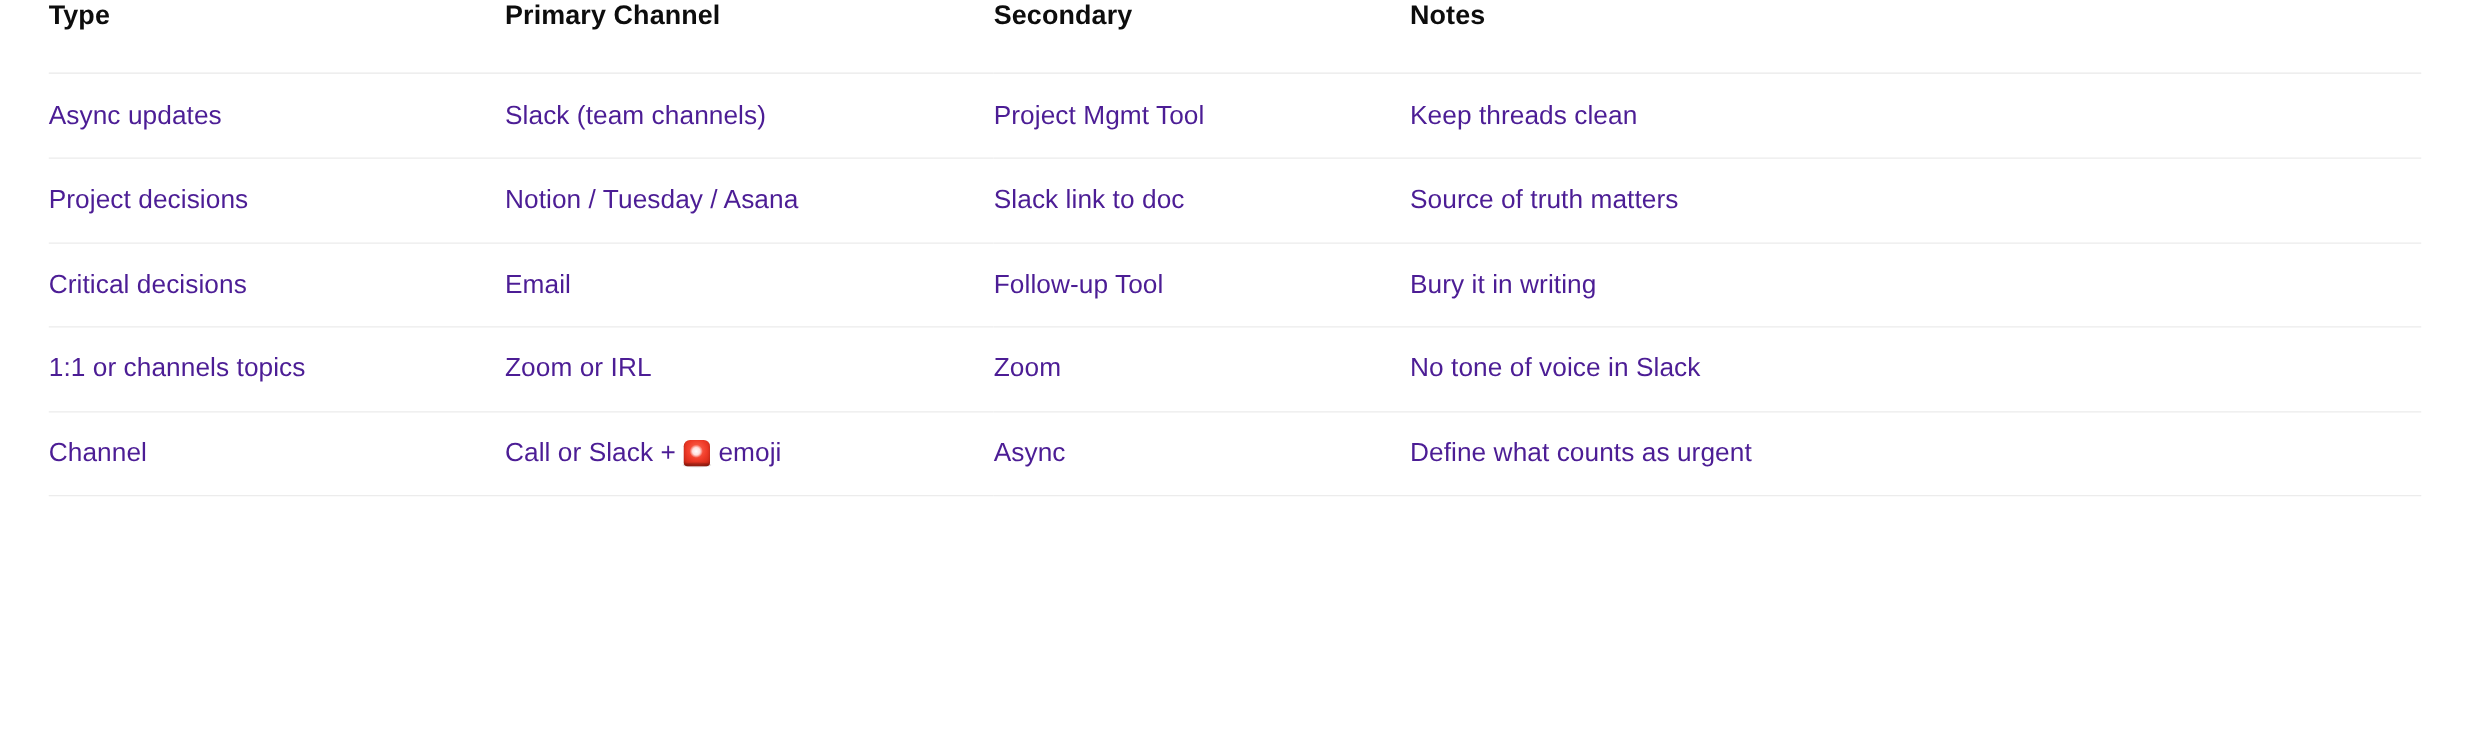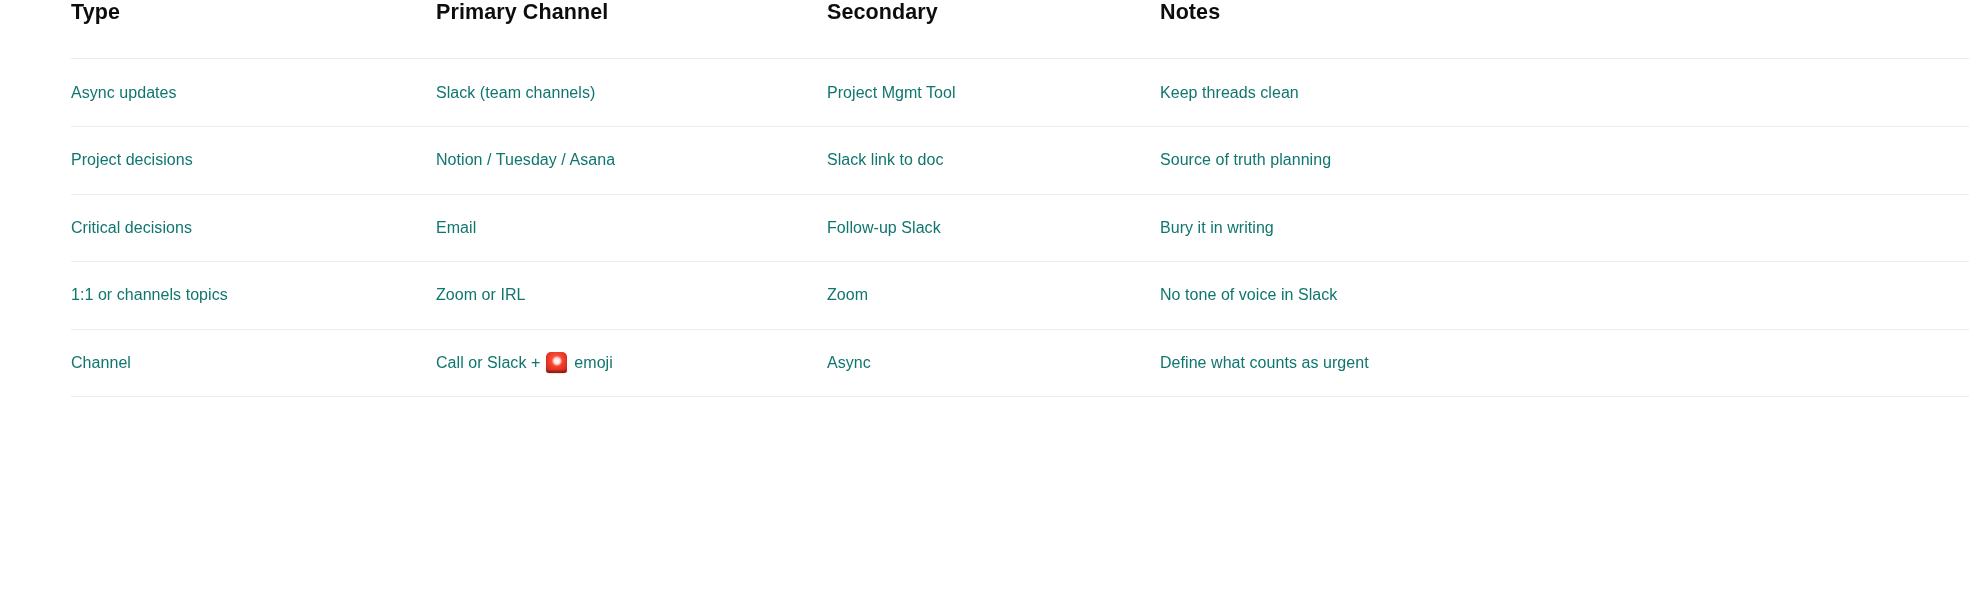--- a/index.html
+++ b/index.html
@@ -12,21 +12,20 @@
     height: 600px;
     overflow: hidden;
     font-family: "Liberation Sans", sans-serif;
     color: #1a1a1a;
     -webkit-font-smoothing: antialiased;
   }
 
   .table-wrap {
     width: 1916px;
     padding: 0;
-    margin-left: 32px;
   }
 
   table.comms-table {
     width: 1898px;
     margin-left: 39px;
     border-collapse: collapse;
     table-layout: fixed;
   }
 
   table.comms-table col.c-type      { width: 365px; }
@@ -40,23 +39,23 @@
     font-weight: bold;
     color: #0d0d0d;
     padding: 0 0 33px 0;
     vertical-align: bottom;
     letter-spacing: 0.1px;
     border-bottom: 1.5px solid #e9e9e9;
   }
 
   table.comms-table td {
     text-align: left;
-    font-size: 16px;
+    font-size: 21px;
     font-weight: normal;
-    color: #0f766e;
+    color: #4c1d95;
     height: 66.5px;
     padding: 0;
     vertical-align: middle;
     border-bottom: 1.5px solid #ececec;
     white-space: nowrap;
     letter-spacing: 0.05px;
   }
 
   table.comms-table tbody tr:first-child td {
     height: 67px;
@@ -128,27 +127,27 @@
         <td>Async updates</td>
         <td>Slack (team channels)</td>
         <td>Project Mgmt Tool</td>
         <td>Keep threads clean</td>
       </tr>
 
       <tr>
         <td>Project decisions</td>
         <td>Notion / Tuesday / Asana</td>
         <td>Slack link to doc</td>
-        <td>Source of truth planning</td>
+        <td>Source of truth matters</td>
       </tr>
 
       <tr>
         <td>Critical decisions</td>
         <td>Email</td>
-        <td>Follow-up Slack</td>
+        <td>Follow-up Tool</td>
         <td>Bury it in writing</td>
       </tr>
 
       <tr>
         <td>1:1 or channels topics</td>
         <td>Zoom or IRL</td>
         <td>Zoom</td>
         <td>No tone of voice in Slack</td>
       </tr>
 

